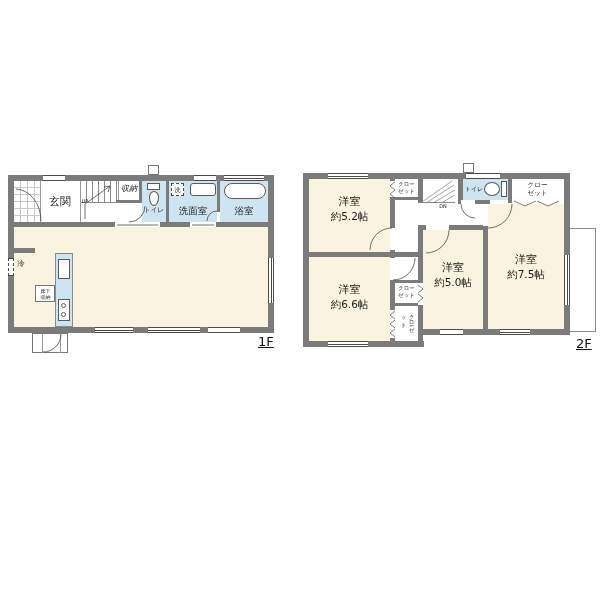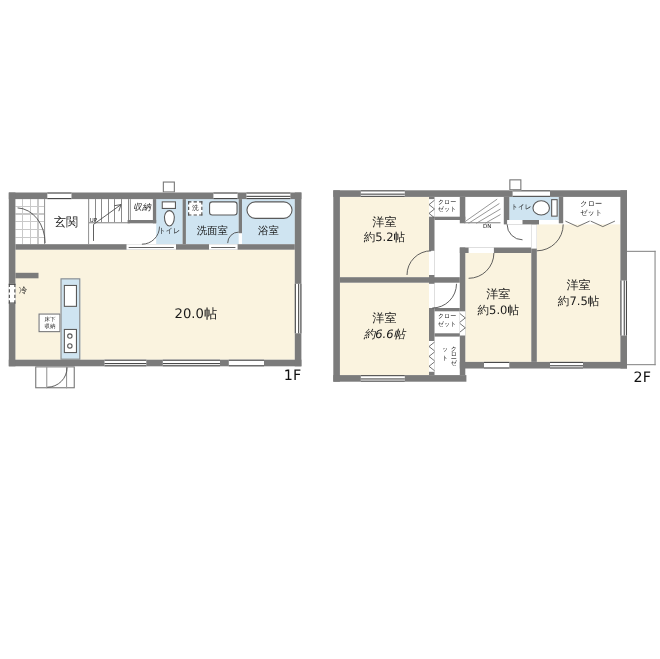--- a/index.html
+++ b/index.html
@@ -23,21 +23,21 @@
   .dash{border:1px dashed #4a4a4a !important;}
   .tiles{background-color:#fff;background-image:
      repeating-linear-gradient(0deg,transparent 0 6px,#c9c9c9 6px 7px),
      repeating-linear-gradient(90deg,transparent 0 6px,#c9c9c9 6px 7px);}
   .stairs1{background-color:#fff;border-left:1px solid #8a8a8a;border-bottom:1px solid #8a8a8a;box-sizing:border-box;
      background-image:repeating-linear-gradient(90deg,transparent 0 5px,#8a8a8a 5px 6px);}
   .stairs2{background-color:#fff;border-bottom:1px solid #8a8a8a;box-sizing:border-box;}
   .icon{position:absolute;box-sizing:border-box;background:#fff;border:1px solid #5a5a5a;}
   .vert{writing-mode:vertical-rl;}
   svg.ov{position:absolute;left:0;top:0;pointer-events:none;}
-  .flabel{position:absolute;font-size:13px;color:#111;}
+  .flabel{position:absolute;font-size:13px;color:#111;text-decoration:underline;}
 </style>
 </head>
 <body>
 
 <div class="canvas">
 
   <div class="plan" style="left:8px;top:175px;width:266px;height:158px;">
 
     <div class="fill tiles" style="left:6px;top:6px;width:26px;height:41px;"></div>
     <div class="fill cream" style="left:6px;top:52px;width:254px;height:100px;"></div>
@@ -98,21 +98,20 @@
 
     <div class="icon" style="left:24px;top:158px;width:36px;height:20px;border-color:#777;"></div>
     <div class="tl" style="left:34px;top:158px;width:1px;height:20px;"></div>
     <div class="tl" style="left:52px;top:158px;width:1px;height:20px;"></div>
 
     <div class="lbl nw" style="left:30px;top:20px;width:44px;font-size:11px;">玄関</div>
     <div class="lbl nw" style="left:106px;top:9px;width:30px;font-size:8px;font-style:italic;">収納</div>
     <div class="lbl nw" style="left:130px;top:31px;width:32px;font-size:6.5px;">トイレ</div>
     <div class="lbl nw" style="left:159px;top:30px;width:52px;font-size:9.5px;">洗面室</div>
     <div class="lbl nw" style="left:210px;top:30px;width:52px;font-size:9.5px;text-align:center;">浴室</div>
-    <div class="lbl nw" style="left:100px;top:103px;width:140px;font-size:12px;">20.0帖</div>
     <div class="lbl nw" style="left:6px;top:84px;width:14px;font-size:7.5px;">冷</div>
     <div class="lbl nw" style="left:68px;top:23px;width:18px;font-size:5px;">UP</div>
 
     <svg class="ov" width="266" height="185" viewBox="0 0 266 185">
       <path d="M 8 14 A 26 32 0 0 1 33 46" fill="none" stroke="#4a4a4a" stroke-width="0.8"></path>
       <path d="M 137 31 A 16 16 0 0 1 121 47" fill="none" stroke="#4a4a4a" stroke-width="0.8"></path>
       <path d="M 209 36 A 10 10 0 0 0 199 46" fill="none" stroke="#4a4a4a" stroke-width="0.8"></path>
       <path d="M 77 44 V 29 L 102 11 M 102 11 L 96 12 M 102 11 L 100 17" fill="none" stroke="#4a4a4a" stroke-width="0.8"></path>
       <path d="M 109 50 H 150 M 184 50 H 206" fill="none" stroke="#4a4a4a" stroke-width="0.8"></path>
       <path d="M 35 177 A 18 18 0 0 0 53 159" fill="none" stroke="#4a4a4a" stroke-width="0.8"></path>
@@ -173,21 +172,21 @@
         <i class="midv"></i>
       </div>
 
     <div class="icon" style="left:160px;top:-10px;width:11px;height:10px;border-color:#777;"></div>
     <div class="icon" style="left:181px;top:9px;width:16px;height:14px;border-radius:50%;"></div>
     <div class="icon" style="left:198px;top:8px;width:6px;height:16px;"></div>
 
     <div class="lbl nw" style="left:6px;top:22px;width:81px;font-size:11px;">洋室</div>
     <div class="lbl nw" style="left:6px;top:37px;width:81px;font-size:10.5px;">約5.2帖</div>
     <div class="lbl nw" style="left:6px;top:110px;width:81px;font-size:11px;">洋室</div>
-    <div class="lbl nw" style="left:6px;top:125px;width:81px;font-size:10.5px;font-style:italic;">約6.6帖</div>
+    <div class="lbl nw" style="left:6px;top:125px;width:81px;font-size:10.5px;">約6.6帖</div>
     <div class="lbl nw" style="left:120px;top:88px;width:60px;font-size:11px;">洋室</div>
     <div class="lbl nw" style="left:120px;top:103px;width:60px;font-size:10.5px;">約5.0帖</div>
     <div class="lbl nw" style="left:185px;top:80px;width:76px;font-size:11px;">洋室</div>
     <div class="lbl nw" style="left:185px;top:95px;width:76px;font-size:10.5px;">約7.5帖</div>
     <div class="lbl" style="left:94px;top:8px;width:19px;font-size:5.5px;line-height:1.3;">クローゼット</div>
     <div class="lbl" style="left:224px;top:8px;width:21px;font-size:6.5px;line-height:1.3;">クローゼット</div>
     <div class="lbl" style="left:94px;top:112px;width:19px;font-size:5.5px;line-height:1.3;">クローゼット</div>
     <div class="lbl vert" style="left:95px;top:136px;width:17px;height:20px;font-size:5.5px;line-height:1.45;">クローゼット</div>
     <div class="lbl nw" style="left:159px;top:12px;width:24px;font-size:6px;">トイレ</div>
     <div class="lbl nw" style="left:131px;top:30px;width:18px;font-size:5px;">DN</div>

